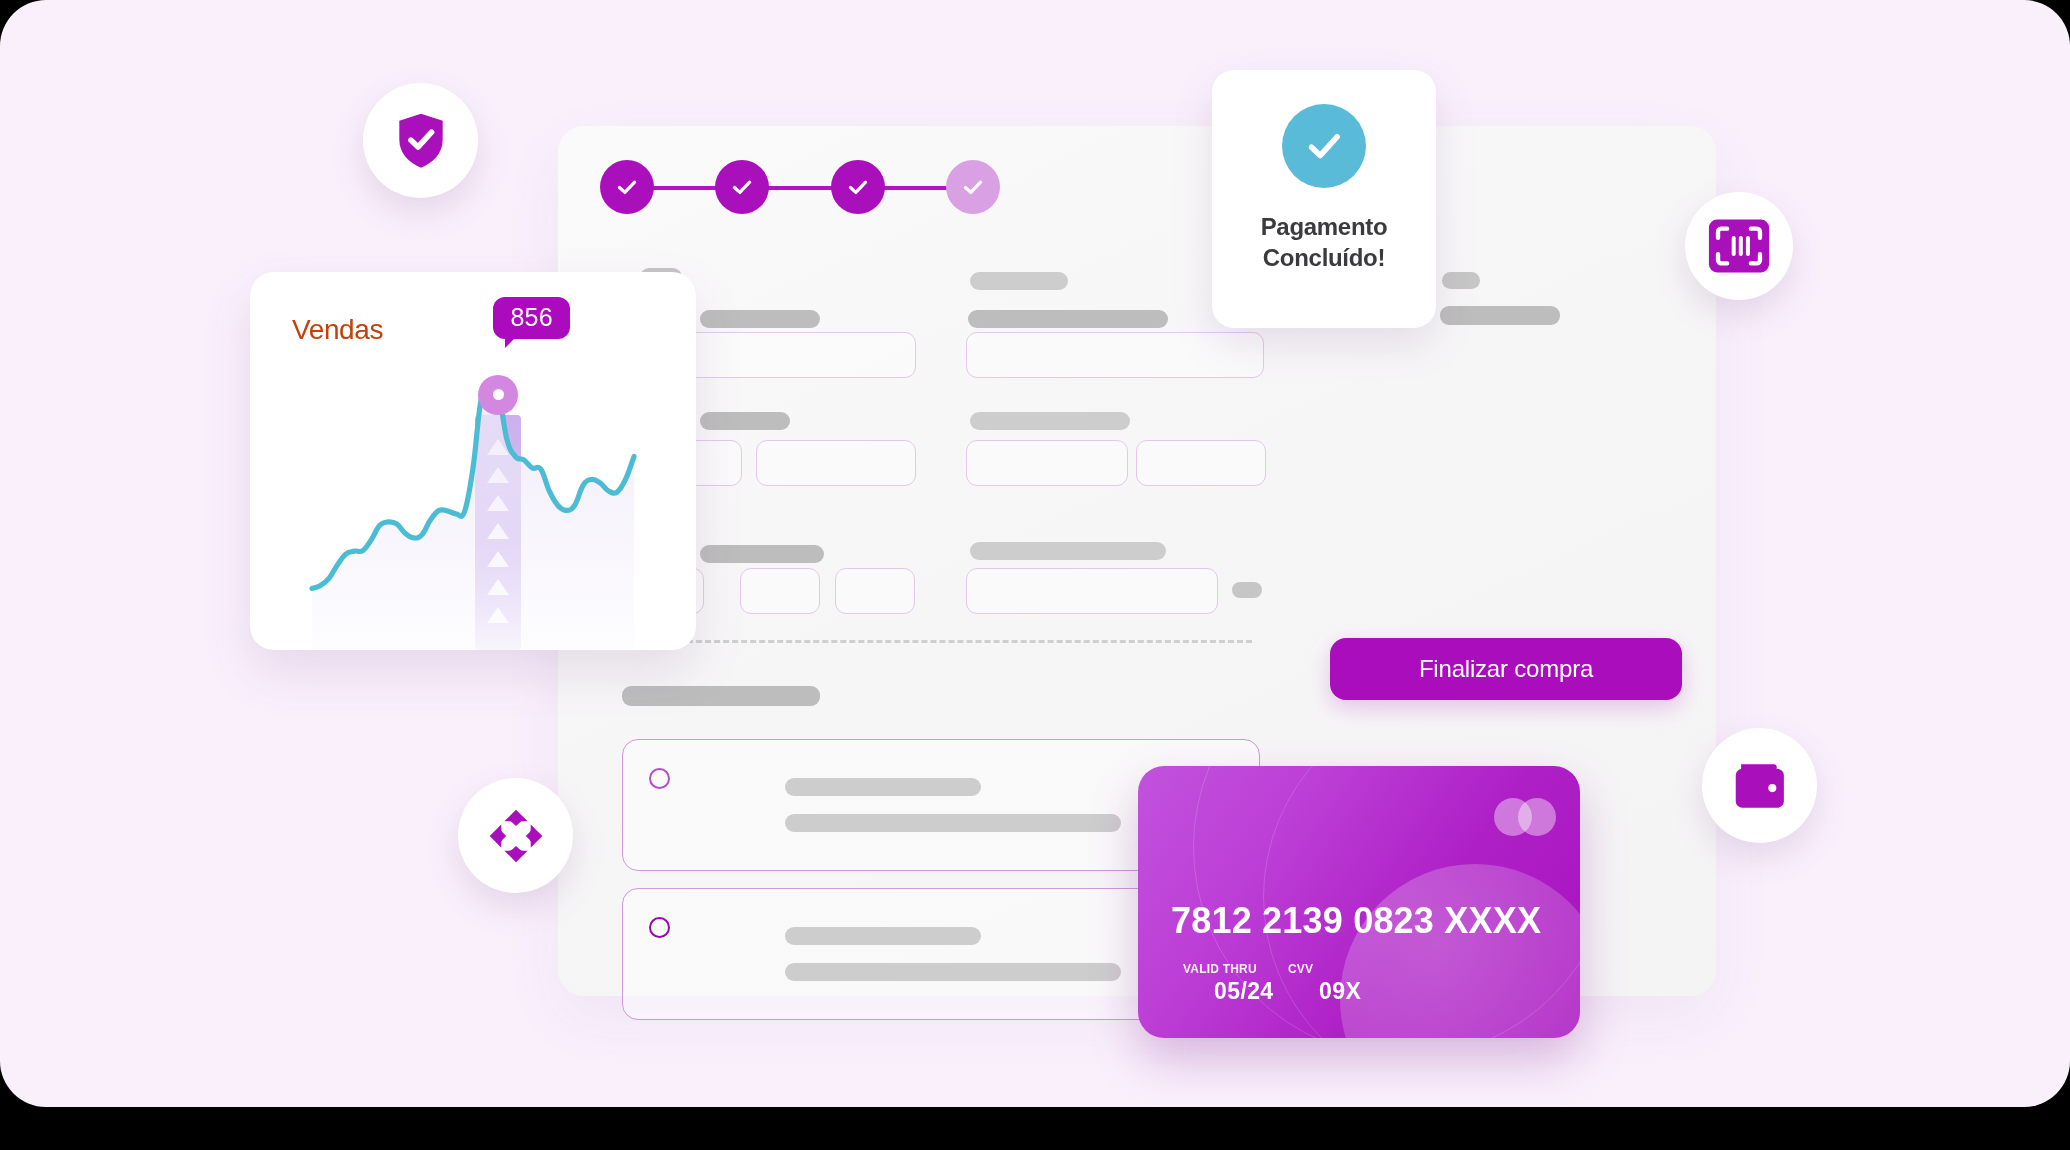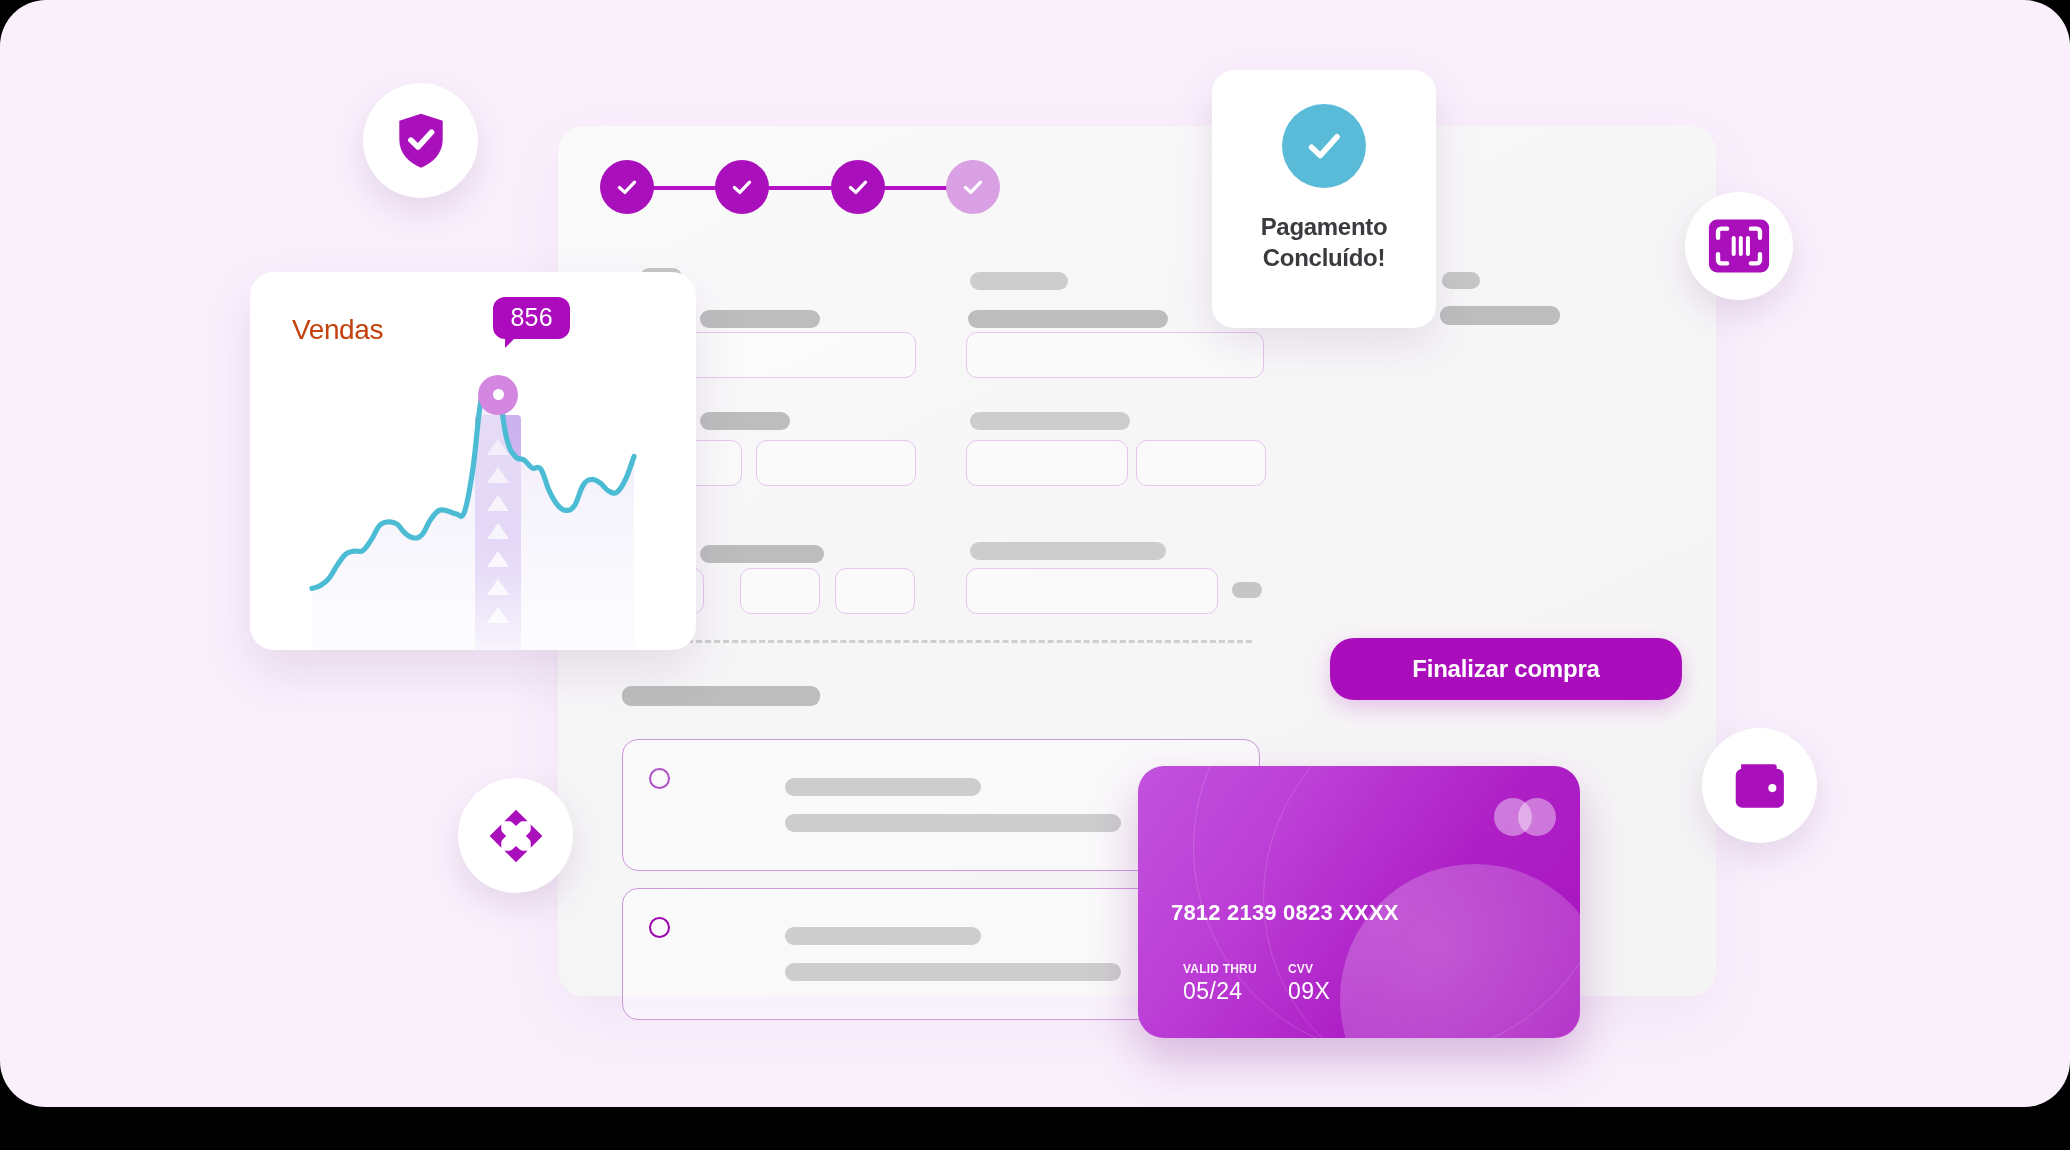--- a/index.html
+++ b/index.html
@@ -139,24 +139,24 @@
     white-space: nowrap;
   }
   .cta-button {
     position: absolute;
     left: 1330px;
     top: 638px;
     width: 352px;
     height: 62px;
     background: #aa0ebc;
     border: none;
-    border-radius: 24px;
+    border-radius: 16px;
     color: #fff;
     font-size: 24px;
-    font-weight: 700;
+    font-weight: 400;
     font-family: "Liberation Sans", sans-serif;
     letter-spacing: -0.2px;
     cursor: pointer;
     box-shadow: 0 8px 22px rgba(170,14,188,0.22);
   }
 
   
   .vendas-card {
     position: absolute;
     left: 250px;
@@ -318,39 +318,40 @@
     border-radius: 50%;
     background: rgba(255,255,255,0.40);
   }
   .cc-logo span.l { left: 0; }
   .cc-logo span.r { right: 0; }
   .cc-number {
     position: absolute;
     left: 33px;
     top: 134px;
     color: #fff;
-    font-size: 22px;
+    font-size: 36px;
     font-weight: 700;
     letter-spacing: 0.2px;
     white-space: nowrap;
   }
   .cc-field { position: absolute; color: #fff; }
   .cc-field .cc-cap {
     font-size: 12px;
     font-weight: 700;
     letter-spacing: 0.2px;
     opacity: 0.92;
     display: block;
   }
   .cc-field .cc-val {
     font-size: 23px;
-    font-weight: 400;
+    font-weight: 700;
     display: block;
     margin-top: 2px;
     letter-spacing: 0.4px;
+    margin-left: 31px;
   }
 
   
   .badge {
     position: absolute;
     border-radius: 50%;
     background: #fff;
     box-shadow: 0 14px 34px rgba(100, 60, 120, 0.14);
     display: flex;
     align-items: center;

